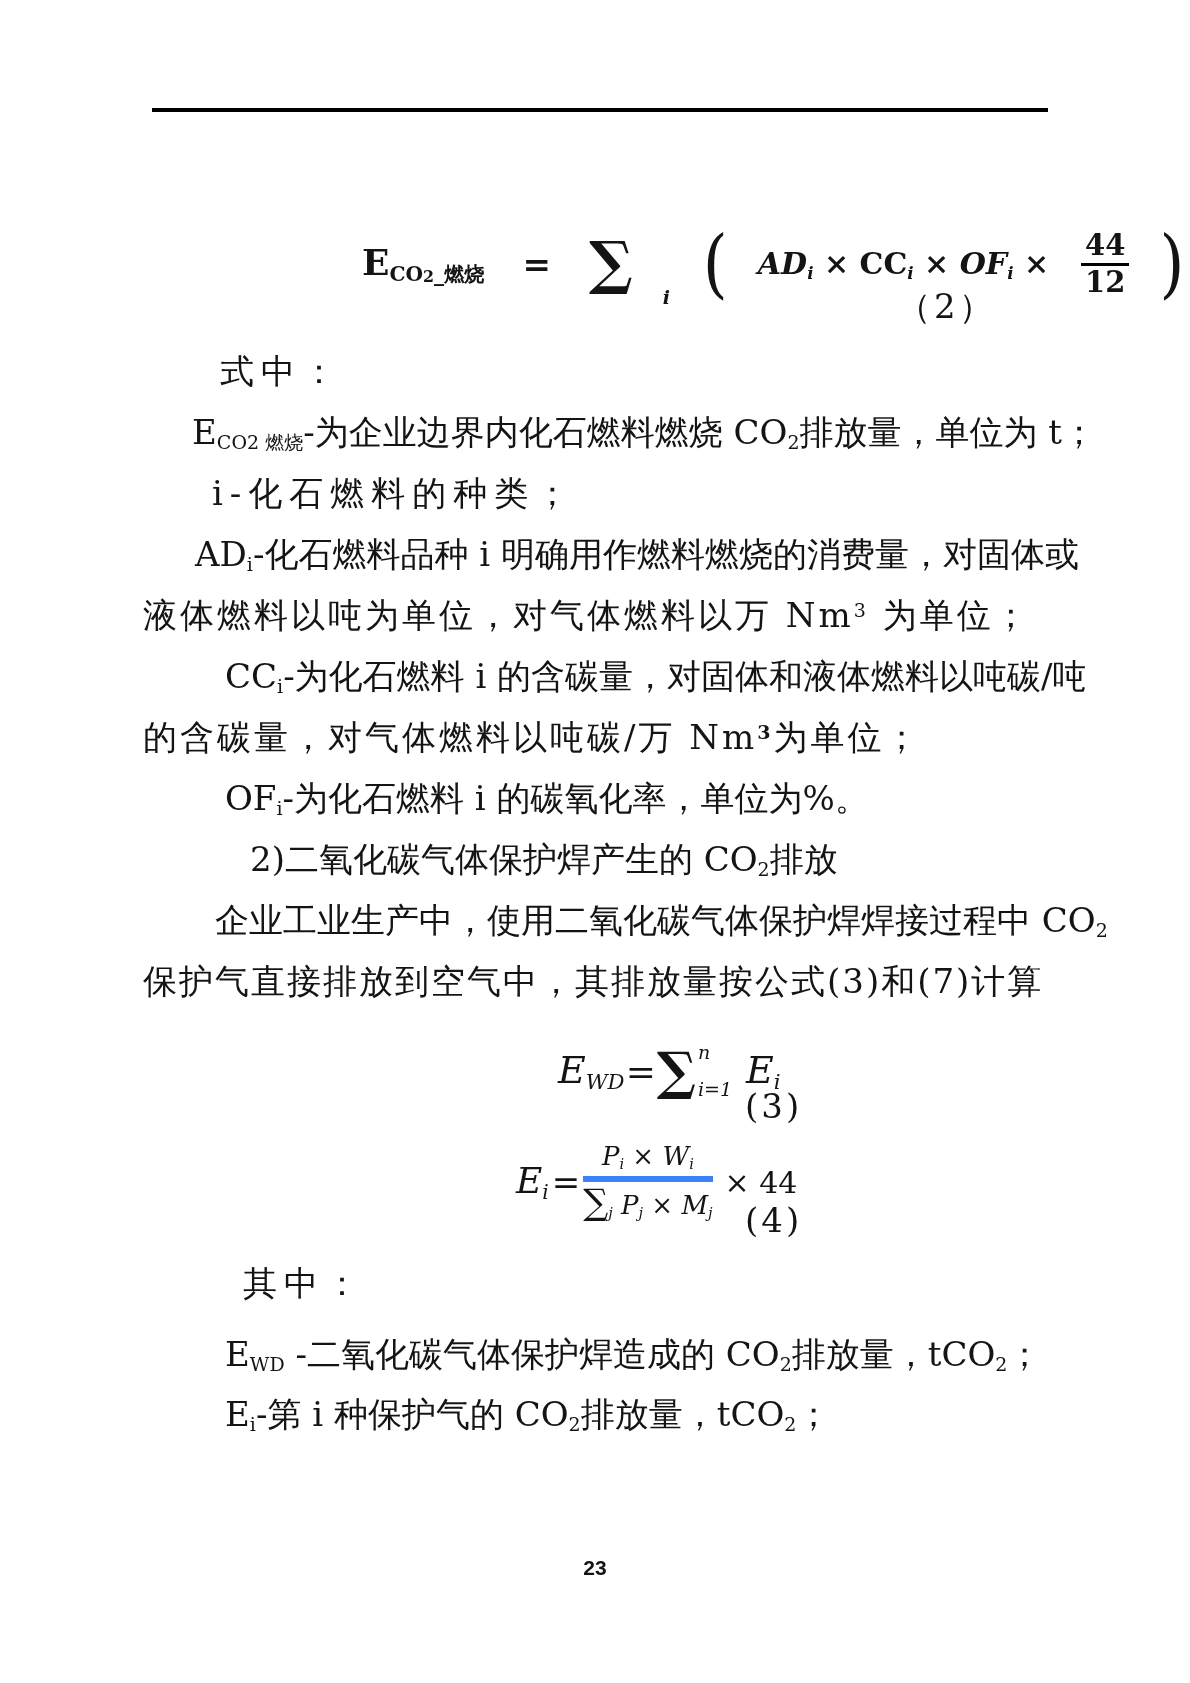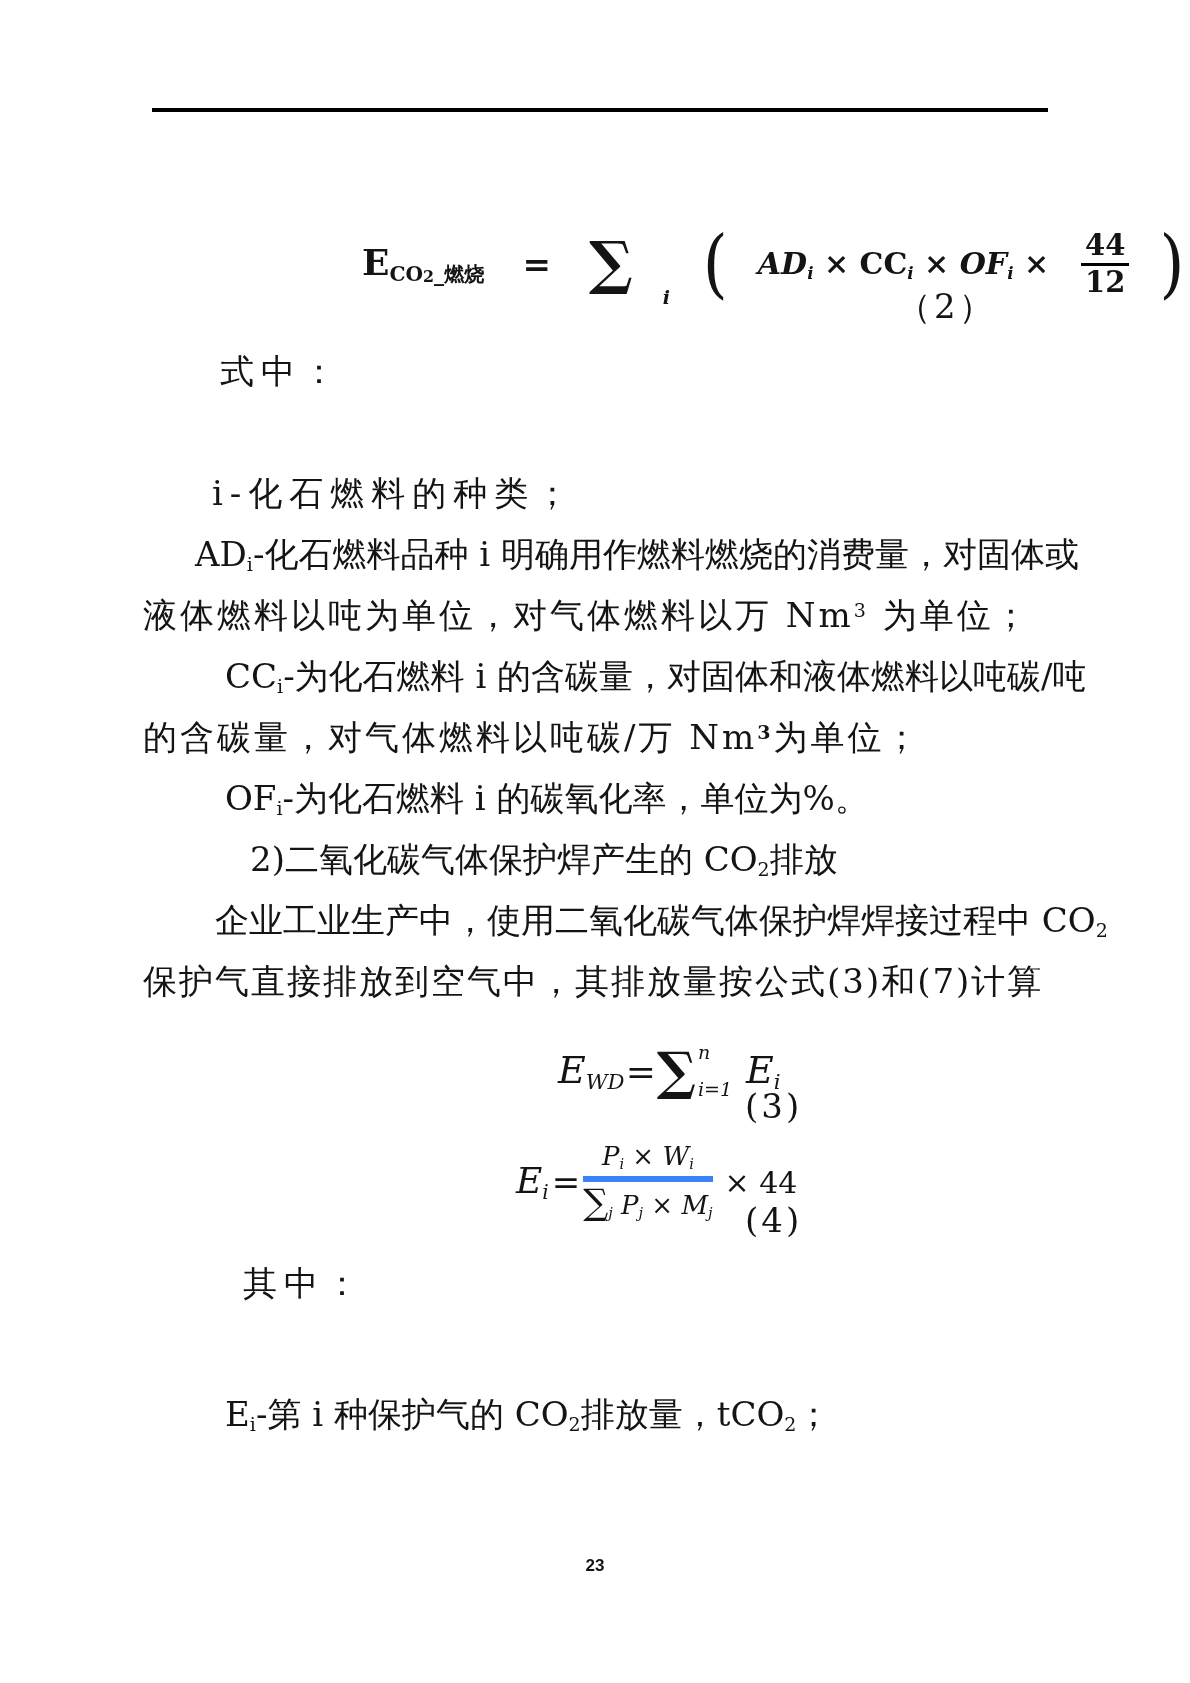--- a/index.html
+++ b/index.html
@@ -51,21 +51,21 @@
   .f4 { left:516px; top:1134px; height:96px; }
   .f4-lhs { font-size:36px; }
   .f4-eq  { font-size:34px; margin:0 3px; }
   .f4-frac { font-size:26px; line-height:1.15; }
   .f4-frac .num { border-bottom:6px solid #3b82f6; padding:0 12px 3px; }
   .f4-frac .den { padding-top:6px; }
   .f4-times { font-size:30px; margin-left:12px; }
 
   .pagenum { position:absolute; left:0; right:0; top:1556px; text-align:center;
              font-family:"Liberation Sans","DejaVu Sans",sans-serif;
-             font-size:17px; font-weight:bold; }
+             font-size:21px; font-weight:bold; }
 </style>
 </head>
 <body>
 
 <div class="page">
 
   <div class="rule"></div>
 
   <div class="formula f2">
     <span class="f2-lhs"><span class="bd">E</span><span class="s-sub bd">CO</span><span class="s-subsub bd">2</span><span class="s-sub bd">_燃烧</span></span>
@@ -76,20 +76,21 @@
     <span class="f2-terms"><span class="it bd">AD</span><span class="s-sub it bd">i</span><span class="bd"> × </span><span class="bd">CC</span><span class="s-sub it bd">i</span><span class="bd"> × </span><span class="it bd">OF</span><span class="s-sub it bd">i</span><span class="bd"> × </span></span>
     <span class="frac f2-frac">
       <span class="num">44</span>
       <span class="den">12</span>
     </span>
     <span class="f2-paren">)</span>
   </div>
   <div class="flabel" style="left:897px; top:284px;">（2）</div>
 
   <div class="bline lsw" style="left:220px; top:350px;"><span>式中：</span></div>
+  <div class="bline" style="left:192px; top:411px;"><span>E</span><span class="s-sub">CO2 燃烧</span><span>-为企业边界内化石燃料燃烧 CO</span><span class="s-sub">2</span><span>排放量，单位为 t；</span></div>
   <div class="bline lsw" style="left:212px; top:472px;"><span>i-化石燃料的种类；</span></div>
   <div class="bline" style="left:195px; top:533px;"><span>AD</span><span class="s-sub">i</span><span>-化石燃料品种 i 明确用作燃料燃烧的消费量，对固体或</span></div>
   <div class="bline" style="left:143px; top:594px; letter-spacing:3px;"><span>液体燃料以吨为单位，对气体燃料以万 Nm</span><span class="s-sup">3</span><span> 为单位；</span></div>
   <div class="bline" style="left:225px; top:655px;"><span>CC</span><span class="s-sub">i</span><span>-为化石燃料 i 的含碳量，对固体和液体燃料以吨碳/吨</span></div>
   <div class="bline" style="left:143px; top:716px; letter-spacing:3px;"><span>的含碳量，对气体燃料以吨碳/万 Nm</span><span class="s-sup bd">3</span><span>为单位；</span></div>
   <div class="bline" style="left:225px; top:777px;"><span>OF</span><span class="s-sub">i</span><span>-为化石燃料 i 的碳氧化率，单位为%。</span></div>
   <div class="bline" style="left:250px; top:838px;"><span>2)二氧化碳气体保护焊产生的 CO</span><span class="s-sub">2</span><span>排放</span></div>
   <div class="bline" style="left:215px; top:899px;"><span>企业工业生产中，使用二氧化碳气体保护焊焊接过程中 CO</span><span class="s-sub">2</span></div>
   <div class="bline" style="left:143px; top:960px; letter-spacing:2px;"><span>保护气直接排放到空气中，其排放量按公式(3)和(7)计算</span></div>
 
@@ -110,17 +111,18 @@
     <span class="f4-eq">=</span>
     <span class="frac f4-frac">
       <span class="num"><span class="it">P</span><span class="s-sub it">i</span><span> × </span><span class="it">W</span><span class="s-sub it">i</span></span>
       <span class="den"><span class="lg">∑</span><span class="s-sub it">j</span><span> </span><span class="it">P</span><span class="s-sub it">j</span><span> × </span><span class="it">M</span><span class="s-sub it">j</span></span>
     </span>
     <span class="f4-times">× 44</span>
   </div>
   <div class="flabel" style="left:745px; top:1200px;">(4)</div>
 
   <div class="bline lsw" style="left:243px; top:1262px;"><span>其中：</span></div>
+  <div class="bline" style="left:225px; top:1333px;"><span>E</span><span class="s-sub">WD</span><span> -二氧化碳气体保护焊造成的 CO</span><span class="s-sub">2</span><span>排放量，tCO</span><span class="s-sub">2</span><span>；</span></div>
   <div class="bline" style="left:225px; top:1393px;"><span>E</span><span class="s-sub">i</span><span>-第 i 种保护气的 CO</span><span class="s-sub">2</span><span>排放量，tCO</span><span class="s-sub">2</span><span>；</span></div>
 
   <div class="pagenum">23</div>
 
 </div>
 
 </body></html>

